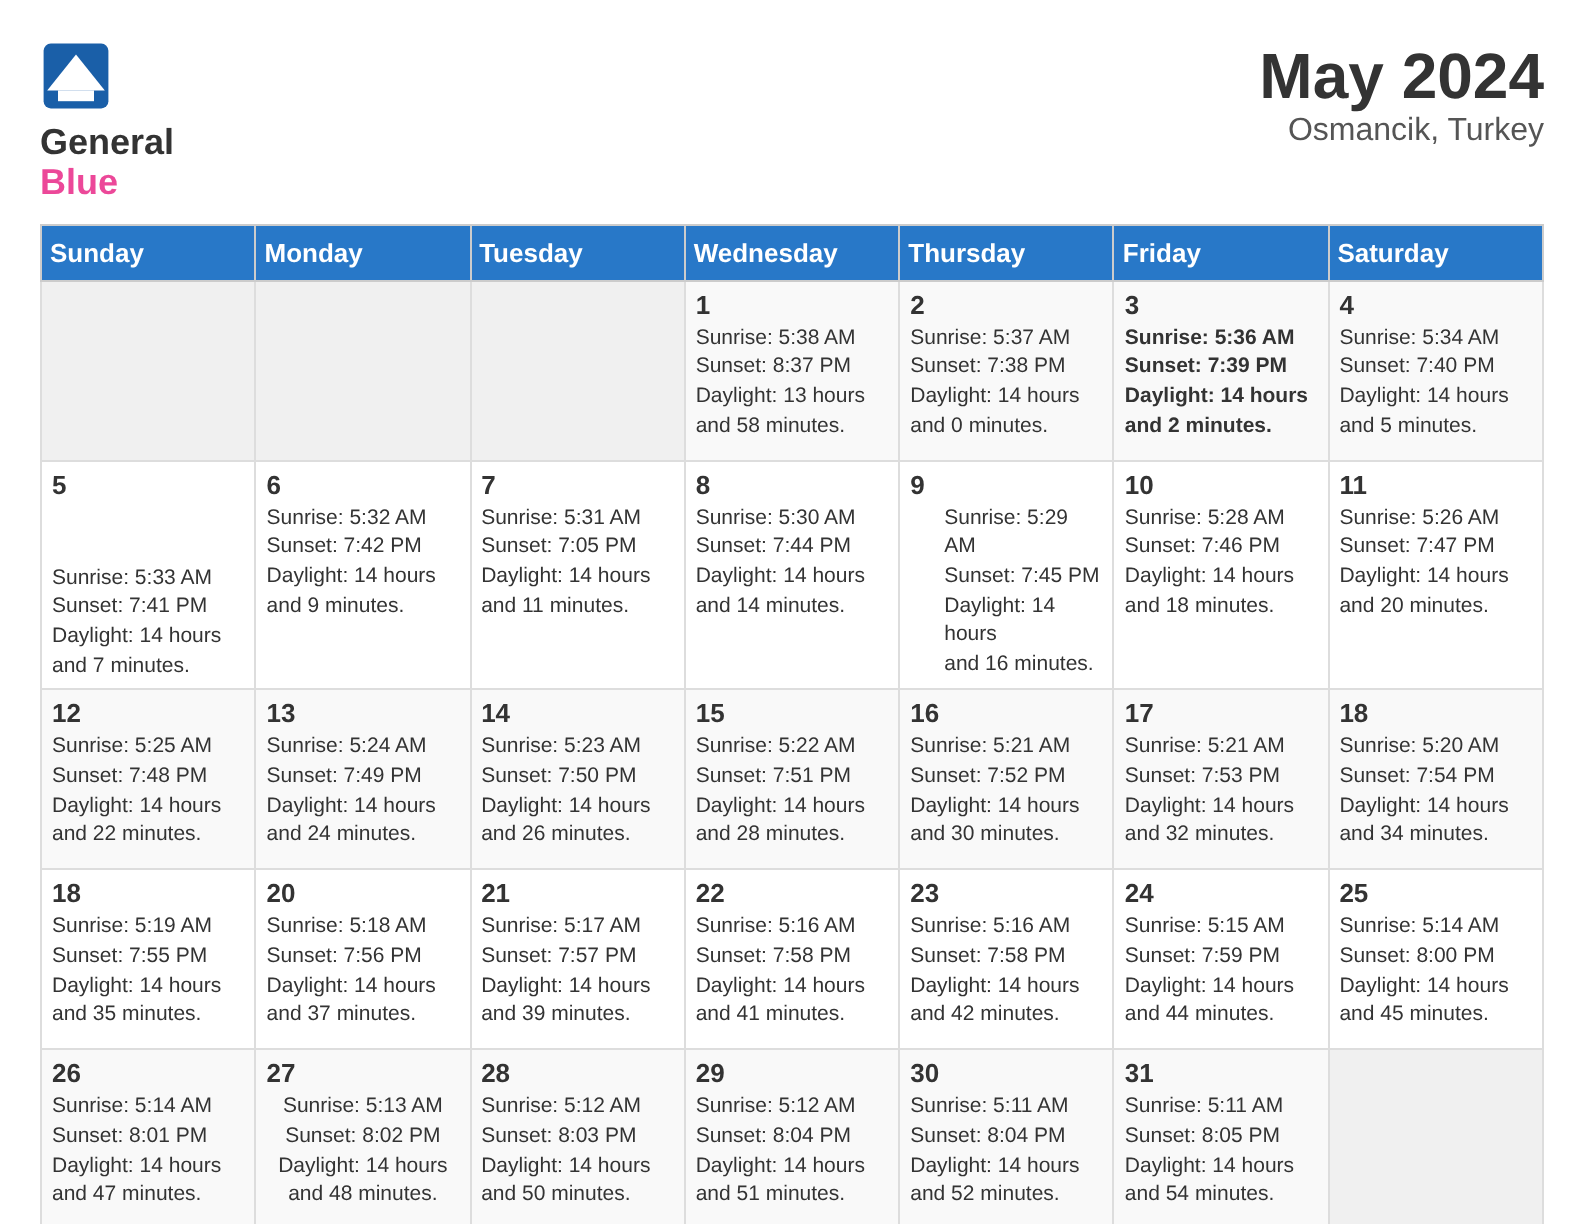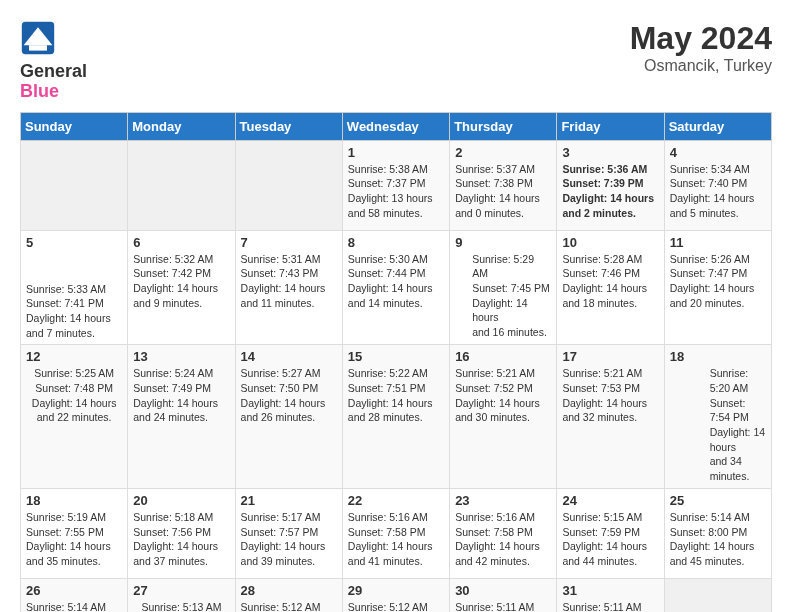--- a/index.html
+++ b/index.html
@@ -120,21 +120,21 @@
       </tr>
   </thead>
   <tbody id="calendar-body">
   <tr>
         <td class="empty-cell"></td>
         <td class="empty-cell"></td>
         <td class="empty-cell"></td>
         <td>
           <span class="day-number">1</span>
           <div class="cell-content" style="white-space: pre-line;">Sunrise: 5:38 AM
-Sunset: 7:37 PM
+Sunset: 8:37 PM
 Daylight: 13 hours
 and 58 minutes.</div>
         </td>
         <td>
           <span class="day-number">2</span>
           <div class="cell-content" style="white-space: pre-line;">Sunrise: 5:37 AM
 Sunset: 7:38 PM
 Daylight: 14 hours
 and 0 minutes.</div>
         </td>
@@ -164,21 +164,21 @@
         <td>
           <span class="day-number">6</span>
           <div class="cell-content" style="white-space: pre-line;">Sunrise: 5:32 AM
 Sunset: 7:42 PM
 Daylight: 14 hours
 and 9 minutes.</div>
         </td>
         <td>
           <span class="day-number">7</span>
           <div class="cell-content" style="white-space: pre-line;">Sunrise: 5:31 AM
-Sunset: 7:43 PM
+Sunset: 7:05 PM
 Daylight: 14 hours
 and 11 minutes.</div>
         </td>
         <td>
           <span class="day-number">8</span>
           <div class="cell-content" style="white-space: pre-line;">Sunrise: 5:30 AM
 Sunset: 7:44 PM
 Daylight: 14 hours
 and 14 minutes.</div>
         </td>
@@ -200,35 +200,35 @@
           <span class="day-number">11</span>
           <div class="cell-content" style="white-space: pre-line;">Sunrise: 5:26 AM
 Sunset: 7:47 PM
 Daylight: 14 hours
 and 20 minutes.</div>
         </td>
       </tr>
       <tr>
         <td>
           <span class="day-number">12</span>
-          <div class="cell-content" style="white-space: pre-line; text-align: center;">Sunrise: 5:25 AM
+          <div class="cell-content" style="white-space: pre-line;">Sunrise: 5:25 AM
 Sunset: 7:48 PM
 Daylight: 14 hours
 and 22 minutes.</div>
         </td>
         <td>
           <span class="day-number">13</span>
           <div class="cell-content" style="white-space: pre-line;">Sunrise: 5:24 AM
 Sunset: 7:49 PM
 Daylight: 14 hours
 and 24 minutes.</div>
         </td>
         <td>
           <span class="day-number">14</span>
-          <div class="cell-content" style="white-space: pre-line;">Sunrise: 5:27 AM
+          <div class="cell-content" style="white-space: pre-line;">Sunrise: 5:23 AM
 Sunset: 7:50 PM
 Daylight: 14 hours
 and 26 minutes.</div>
         </td>
         <td>
           <span class="day-number">15</span>
           <div class="cell-content" style="white-space: pre-line;">Sunrise: 5:22 AM
 Sunset: 7:51 PM
 Daylight: 14 hours
 and 28 minutes.</div>
@@ -242,21 +242,21 @@
         </td>
         <td>
           <span class="day-number">17</span>
           <div class="cell-content" style="white-space: pre-line;">Sunrise: 5:21 AM
 Sunset: 7:53 PM
 Daylight: 14 hours
 and 32 minutes.</div>
         </td>
         <td>
           <span class="day-number">18</span>
-          <div class="cell-content" style="white-space: pre-line; margin-left: 40px;">Sunrise: 5:20 AM
+          <div class="cell-content" style="white-space: pre-line;">Sunrise: 5:20 AM
 Sunset: 7:54 PM
 Daylight: 14 hours
 and 34 minutes.</div>
         </td>
       </tr>
       <tr>
         <td>
           <span class="day-number">18</span>
           <div class="cell-content" style="white-space: pre-line;">Sunrise: 5:19 AM
 Sunset: 7:55 PM

